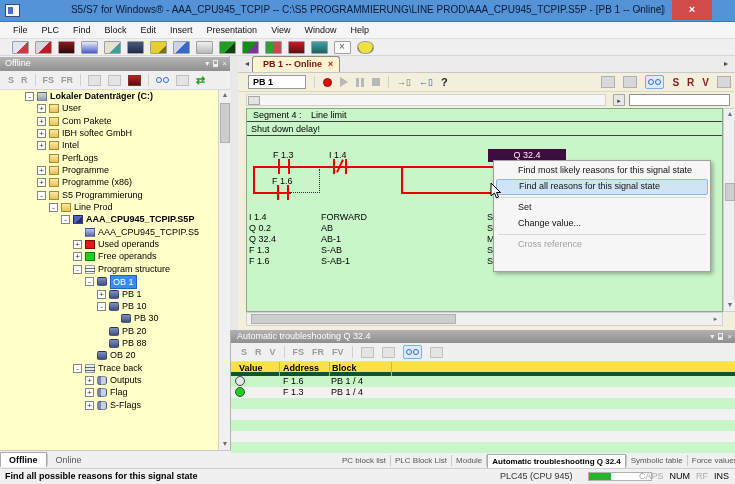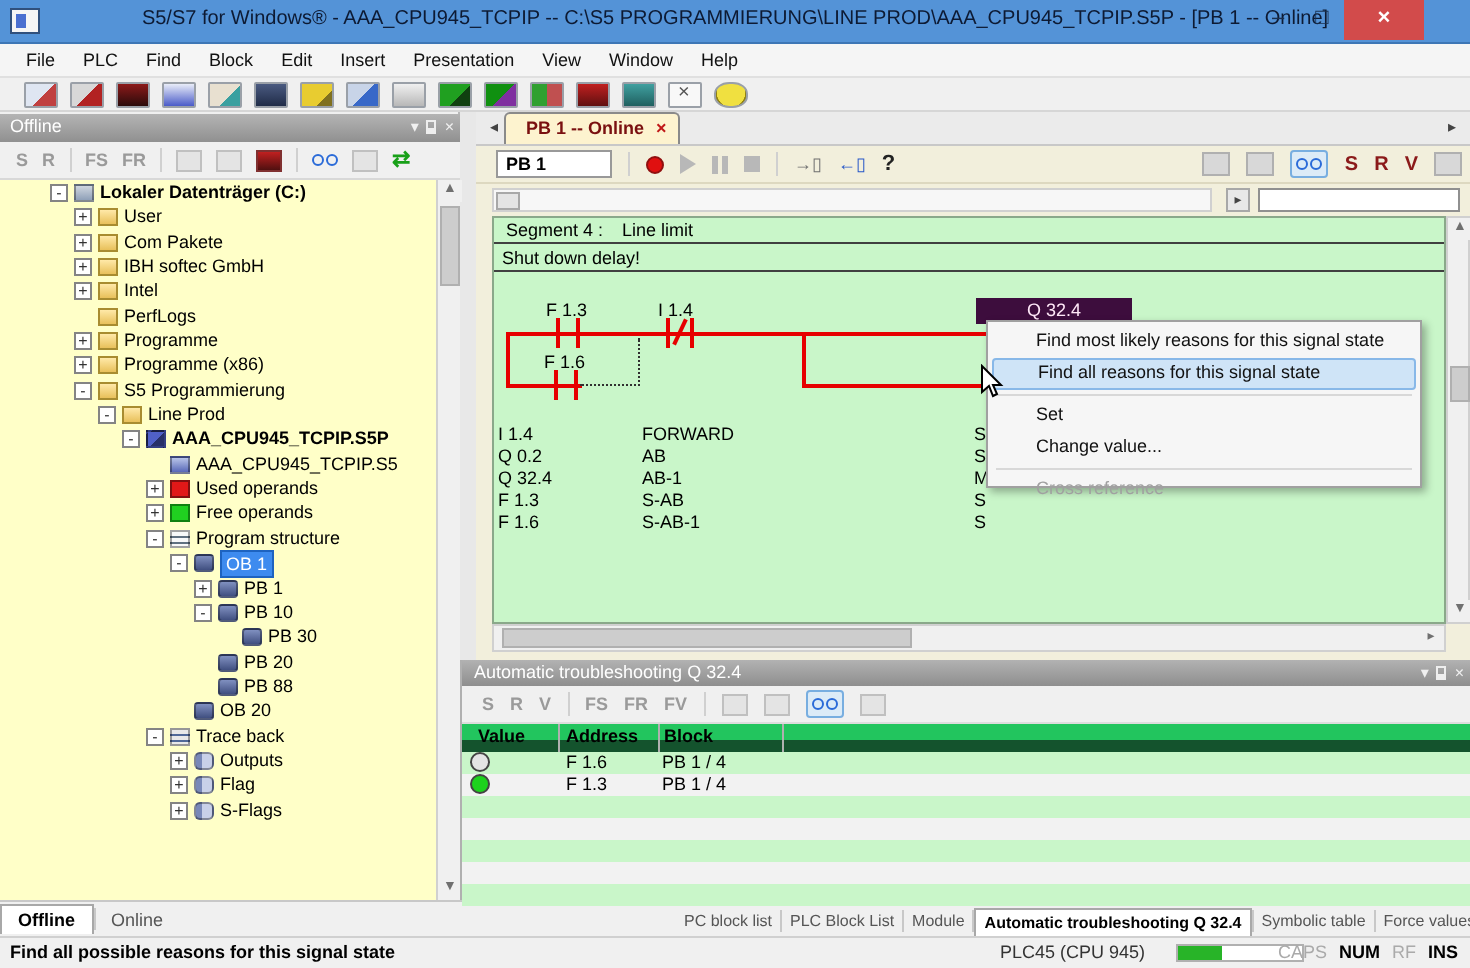--- a/index.html
+++ b/index.html
@@ -118,32 +118,32 @@
   .slash { position:absolute; width:2px; height:14px; background:#e60000; transform:rotate(25deg); }
   .coil-box { position:absolute; left:241px; top:40px; width:78px; height:13px; background:#3d0d3d; color:#ffe8f8; text-align:center; line-height:13px; }
   .sym { position:absolute; white-space:nowrap; }
 
   .vscroll { left:723px; top:108px; width:12px; height:204px; background:#f0f0f0; border:1px solid #d0d0d0; }
   .hscroll { left:246px; top:312px; width:477px; height:14px; background:#f0f0f0; border:1px solid #d0d0d0; }
   .hthumb { position:absolute; left:4px; top:1px; width:205px; height:10px; background:#cdcdcd; border:1px solid #b0b0b0; }
   .hbtn { position:absolute; right:1px; top:1px; width:11px; height:10px; text-align:center; font-size:7px; line-height:10px; color:#707070; }
 
   
-  .ctx { left:493px; top:160px; width:218px; height:84px; background:#f6f6f6; border:1px solid #a0a0a0; box-shadow:2px 2px 4px rgba(0,0,0,.3); z-index:50; padding-top:2px; }
+  .ctx { left:493px; top:160px; width:218px; height:112px; background:#f6f6f6; border:1px solid #a0a0a0; box-shadow:2px 2px 4px rgba(0,0,0,.3); z-index:50; padding-top:2px; }
   .ctx-item { height:16px; line-height:15px; padding-left:22px; margin:0 2px; color:#111; }
   .ctx-item.hl { background:#cfe4f7; border:1px solid #88b8e8; border-radius:2px; line-height:13px; }
   .ctx-item.dis { color:#a0a0a0; }
   .ctx-sep { height:1px; background:#d8d8d8; margin:2px 4px; }
   .cursor { left:490px; top:182px; z-index:60; }
 
   
   .bpanel { left:230px; top:330px; width:505px; height:120px; background:#fff; border-left:1px solid #b0b0b0; z-index:10; }
   .bp-header { left:0; top:0; width:505px; height:13px; background:linear-gradient(180deg,#b2b2b2,#8e8e8e); color:#fff; padding:1px 6px; }
   .bp-toolbar { left:0; top:13px; width:505px; height:19px; background:#f0f0f0; border-bottom:1px solid #ddd; display:flex; align-items:center; padding-left:10px; gap:8px; }
-  .bp-colhdr { left:0; top:32px; width:505px; height:14px; background:#22c55e; border-bottom:6px solid #14532d; }
+  .bp-colhdr { left:0; top:32px; width:505px; height:14px; background:#fde047; border-bottom:4px solid #14532d; }
   .colsep { position:absolute; top:0; width:1px; height:14px; background:#b0b0b0; }
   .col-label { position:absolute; top:1px; font-weight:bold; font-size:9px; }
   .bp-rows { left:0; top:46px; width:505px; height:74px; }
   .brow { height:11px; position:relative; }
   .brow .circ { position:absolute; left:4px; top:0; width:10px; height:10px; border-radius:50%; border:1px solid #444; }
   .brow .addr { position:absolute; left:52px; top:0; }
   .brow .blk { position:absolute; left:100px; top:0; }
   .vline { position:absolute; top:0; width:1px; height:74px; background:#cfe0cf; }
 
   
@@ -152,21 +152,21 @@
   .btab.active { background:#fff; border:1px solid #a8a8a8; border-bottom:none; font-weight:bold; color:#000; }
   .btab-sep { width:1px; height:11px; background:#c8c8c8; }
   .rtabs { position:absolute; left:338px; top:1px; display:flex; align-items:center; height:17px; font-size:8px; }
   .rtabs .btab { padding:2px 4px; }
   .statusbar { left:0; top:468px; width:735px; height:16px; background:#f0f0f0; border-top:1px solid #d0d0d0; }
   .sb-msg { position:absolute; left:5px; top:2px; font-weight:bold; }
   .sb-plc { position:absolute; left:500px; top:2px; color:#333; }
   .sb-prog { position:absolute; left:588px; top:3px; width:64px; height:9px; background:#fff; border:1px solid #b0b0b0; }
   .sb-prog i { display:block; width:22px; height:7px; background:#28b428; margin:0; }
   .sb-inds { position:absolute; right:6px; top:2px; display:flex; gap:6px; }
-  .ind { color:#aaa; } .ind.on { color:#000; font-weight:bold; }
+  .ind { color:#aaa; } .ind.on { color:#000; font-weight:normal; }
 </style>
 </head>
 <body>
 
 <div class="abs titlebar">
   <div class="abs app-icon">
       <i></i>
     </div>
   <div class="abs title-text">S5/S7 for Windows® - AAA_CPU945_TCPIP -- C:\S5 PROGRAMMIERUNG\LINE PROD\AAA_CPU945_TCPIP.S5P - [PB 1 -- Online]</div>
   <div class="abs winbtn btn-min">–</div>

